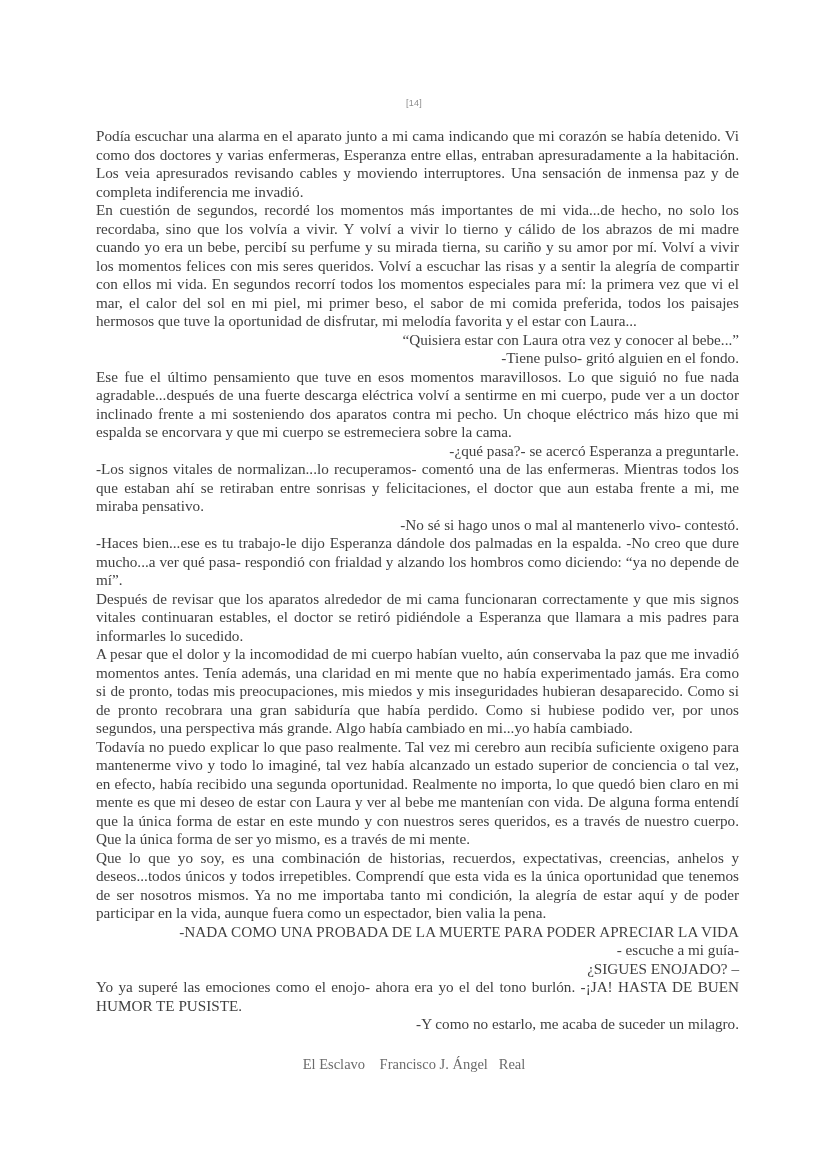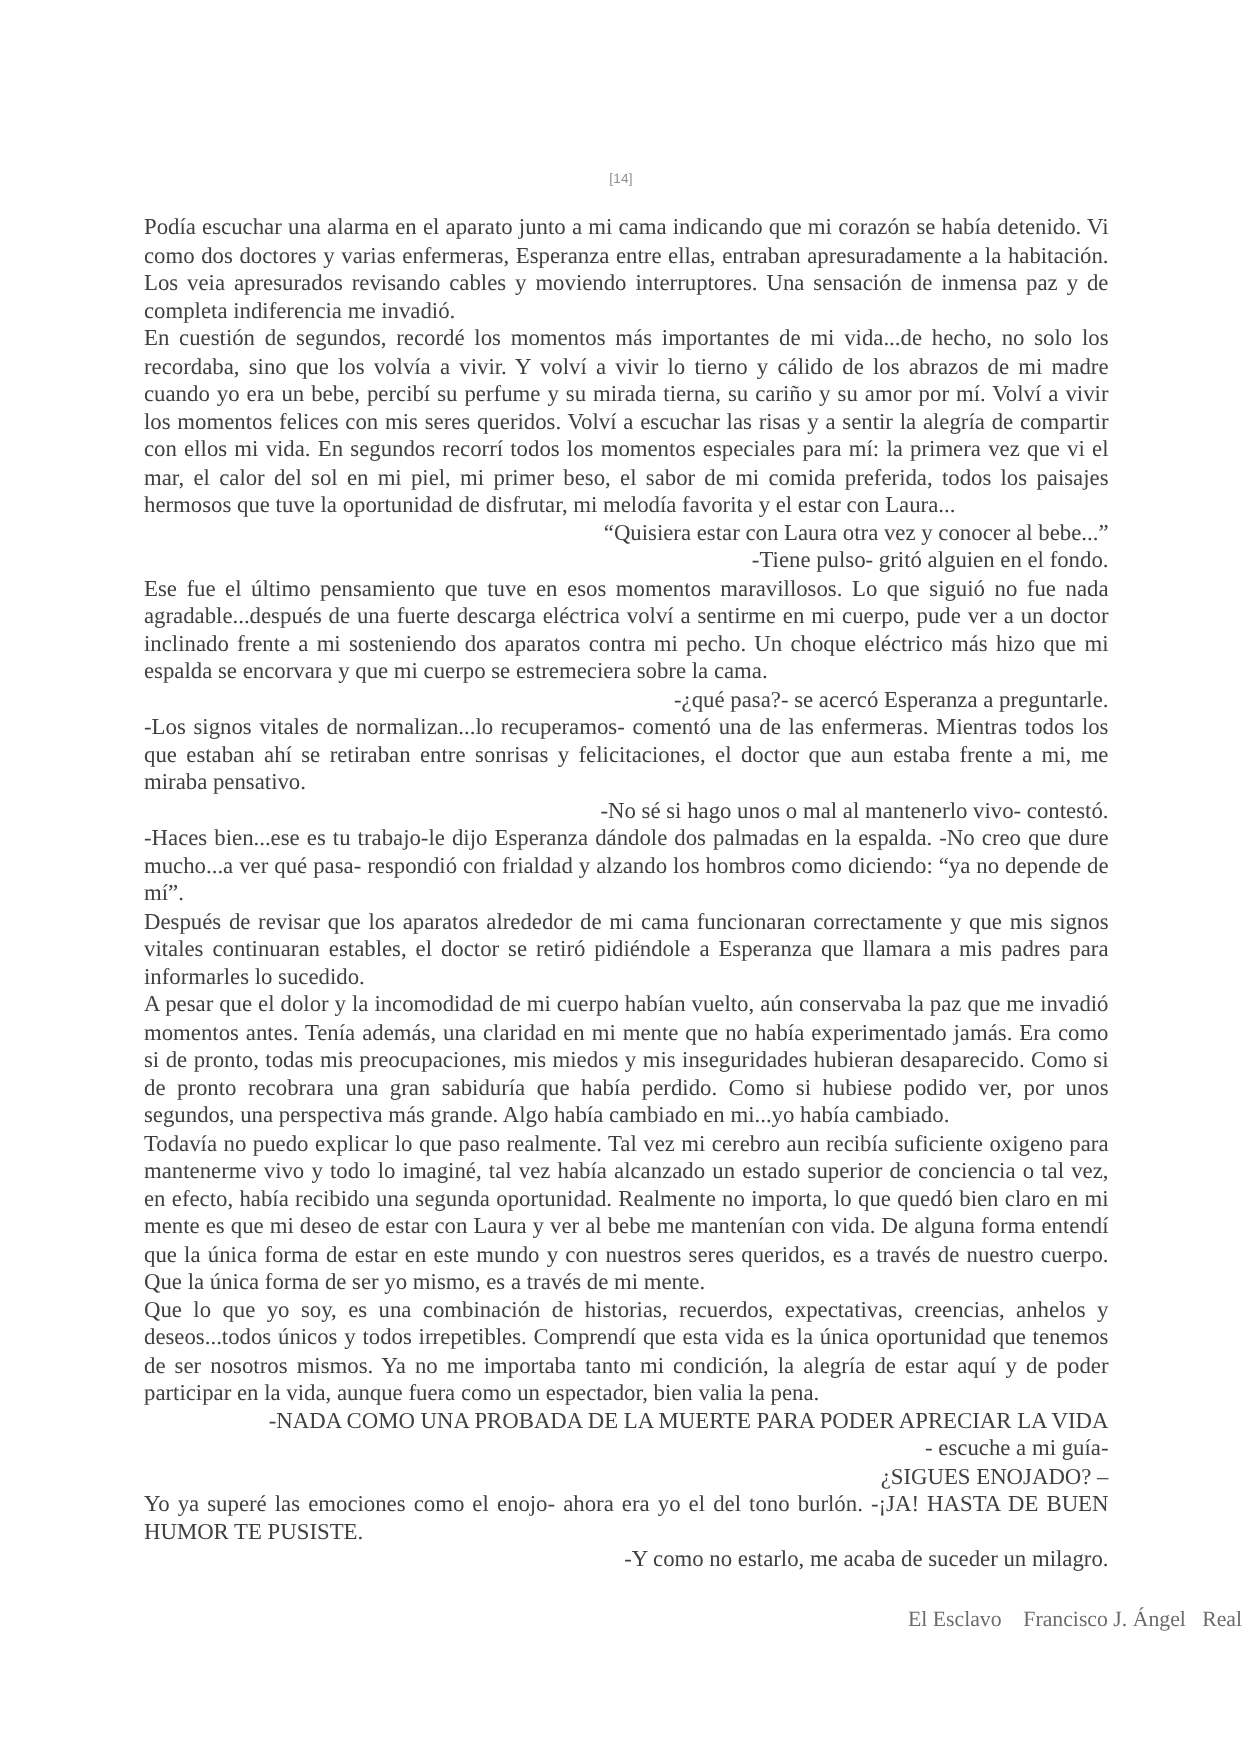--- a/index.html
+++ b/index.html
@@ -13,21 +13,21 @@
     height: 1171px;
     position: relative;
     font-family: "Liberation Serif", "DejaVu Serif", serif;
     color: #000000;
     overflow: hidden;
   }
 
   .page {
     position: absolute;
     left: 0;
-    top: 16px;
+    top: 0;
     width: 828px;
     height: 1032px;
     background: #ffffff;
   }
 
   
   .folio {
     position: absolute;
     top: 98px;
     left: 0;
@@ -61,21 +61,21 @@
   .para.flush {
     text-align: right;
   }
 
   
   .colophon {
     position: absolute;
     left: 0;
     top: 1055px;
     width: 828px;
-    text-align: right;
+    text-align: center;
     font-size: 14.5px;
     line-height: 18px;
     color: #6b6b6b;
     white-space: pre;
   }
 </style>
 </head>
 <body>
 
 <div class="page">

